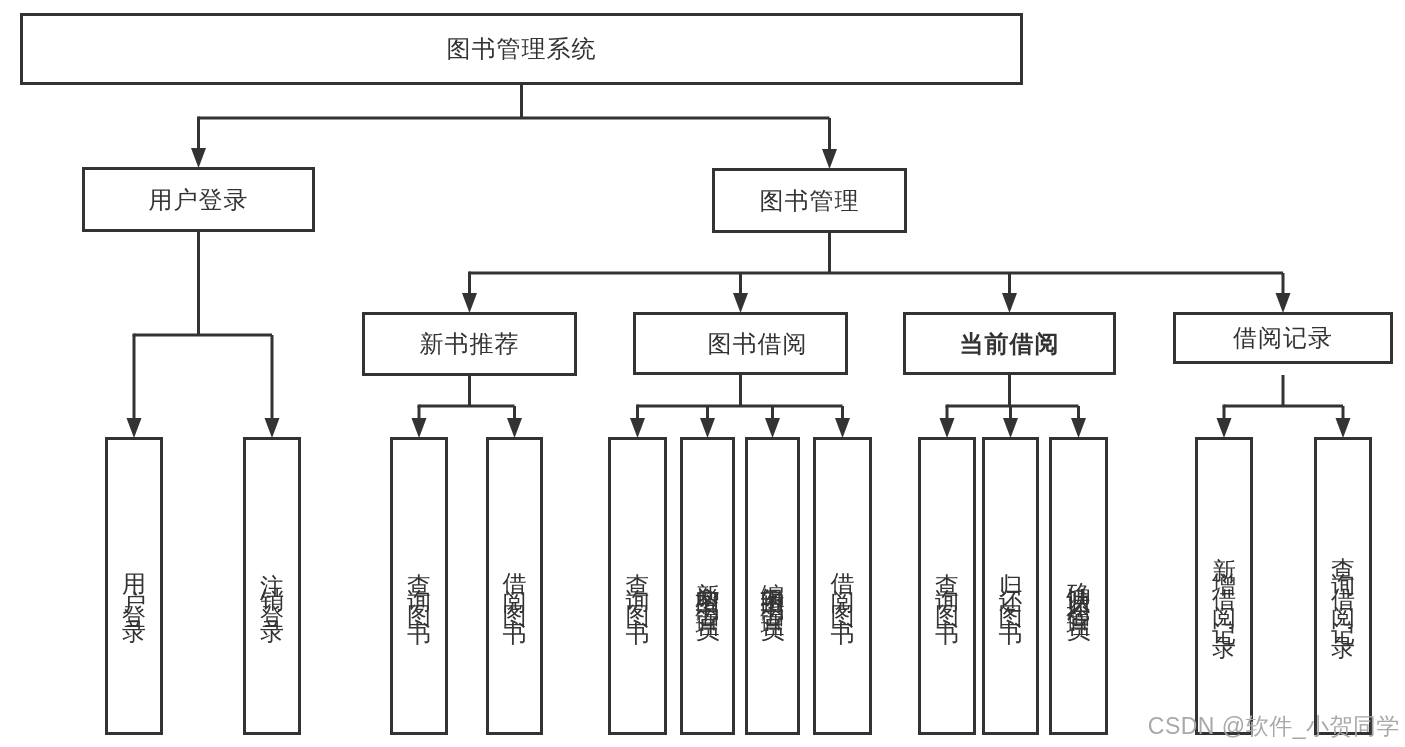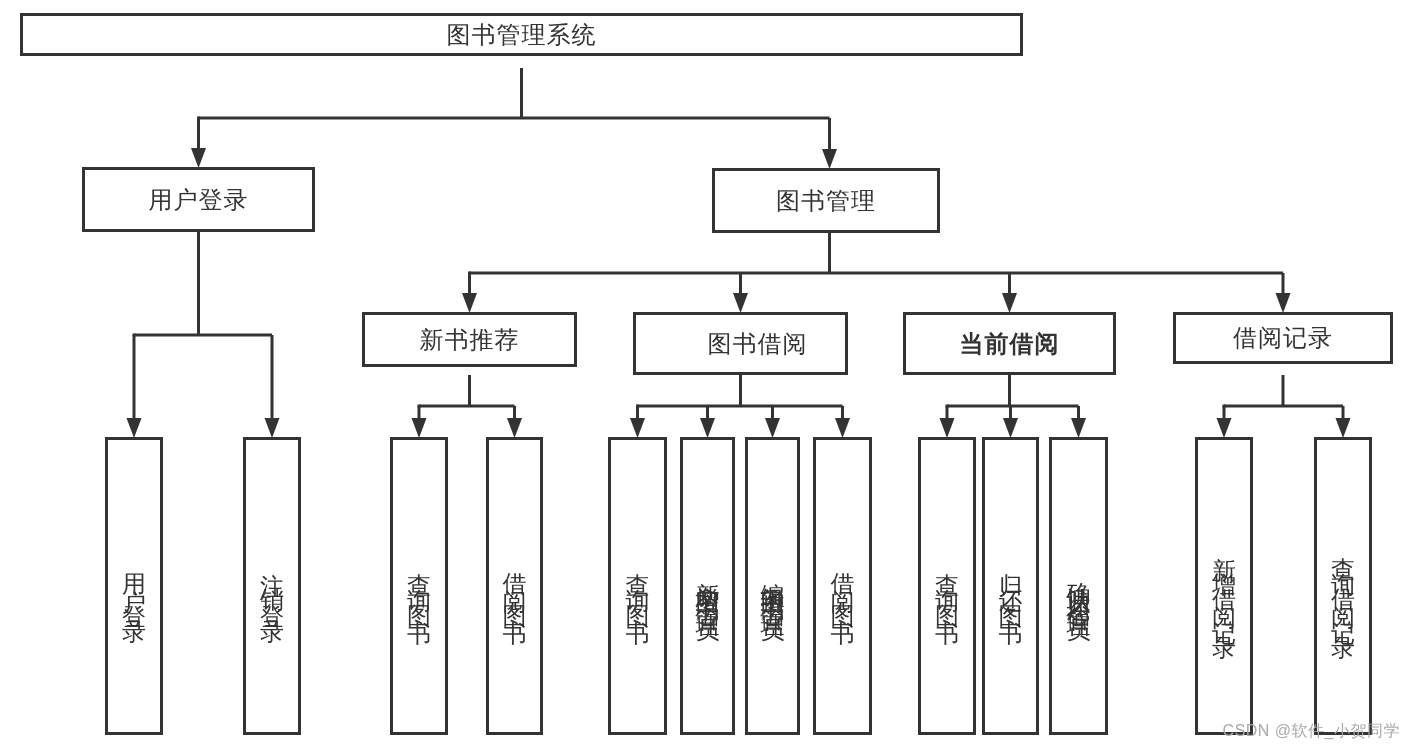--- a/index.html
+++ b/index.html
@@ -46,21 +46,21 @@
     line-height: 1;
     white-space: nowrap;
   }
   .node.h .label {
     white-space: nowrap;
   }
   #watermark {
     position: absolute;
     right: 5px;
     bottom: 5px;
-    font-size: 16px;
+    font-size: 23px;
     letter-spacing: 0.5px;
     color: var(--wm, #a9a9a9);
     white-space: nowrap;
   }
 </style>
 </head>
 <body>
 
 <div id="canvas">
   <svg id="connectors" xmlns="http://www.w3.org/2000/svg" viewBox="0 0 1405 747">
@@ -118,30 +118,30 @@
       <polygon points="1071,418 1086,418 1078.5,438"></polygon>
       <line x1="1283" y1="375" x2="1283" y2="406"></line>
       <line x1="1224" y1="404.5" x2="1224" y2="407.5"></line>
       <line x1="1224" y1="406" x2="1343" y2="406"></line>
       <line x1="1224" y1="406" x2="1224" y2="423"></line>
       <polygon points="1216.5,418 1231.5,418 1224,438"></polygon>
       <line x1="1343" y1="406" x2="1343" y2="423"></line>
       <polygon points="1335.5,418 1350.5,418 1343,438"></polygon>
     </svg>
 
-  <div class="node h" style="left: 20px; top: 13px; width: 1003px; height: 43px;">
+  <div class="node h" style="left: 20px; top: 13px; width: 1003px; height: 72px;">
       <span class="label">图书管理系统</span>
     </div>
     <div class="node h" style="left: 82px; top: 167px; width: 233px; height: 65px;">
       <span class="label">用户登录</span>
     </div>
-    <div class="node h" style="left: 712px; top: 168px; width: 228px; height: 65px;">
+    <div class="node h" style="left: 712px; top: 168px; width: 195px; height: 65px;">
       <span class="label">图书管理</span>
     </div>
-    <div class="node h" style="left: 362px; top: 312px; width: 215px; height: 55px; text-align: center;">
+    <div class="node h" style="left: 362px; top: 312px; width: 215px; height: 64px; text-align: center;">
       <span class="label">新书推荐</span>
     </div>
     <div class="node h" style="left: 633px; top: 312px; width: 215px; height: 63px; padding-left: 34px;">
       <span class="label">图书借阅</span>
     </div>
     <div class="node h" style="left: 903px; top: 312px; width: 213px; height: 63px; font-weight: bold;">
       <span class="label">当前借阅</span>
     </div>
     <div class="node h" style="left: 1173px; top: 312px; width: 220px; height: 52px;">
       <span class="label">借阅记录</span>

